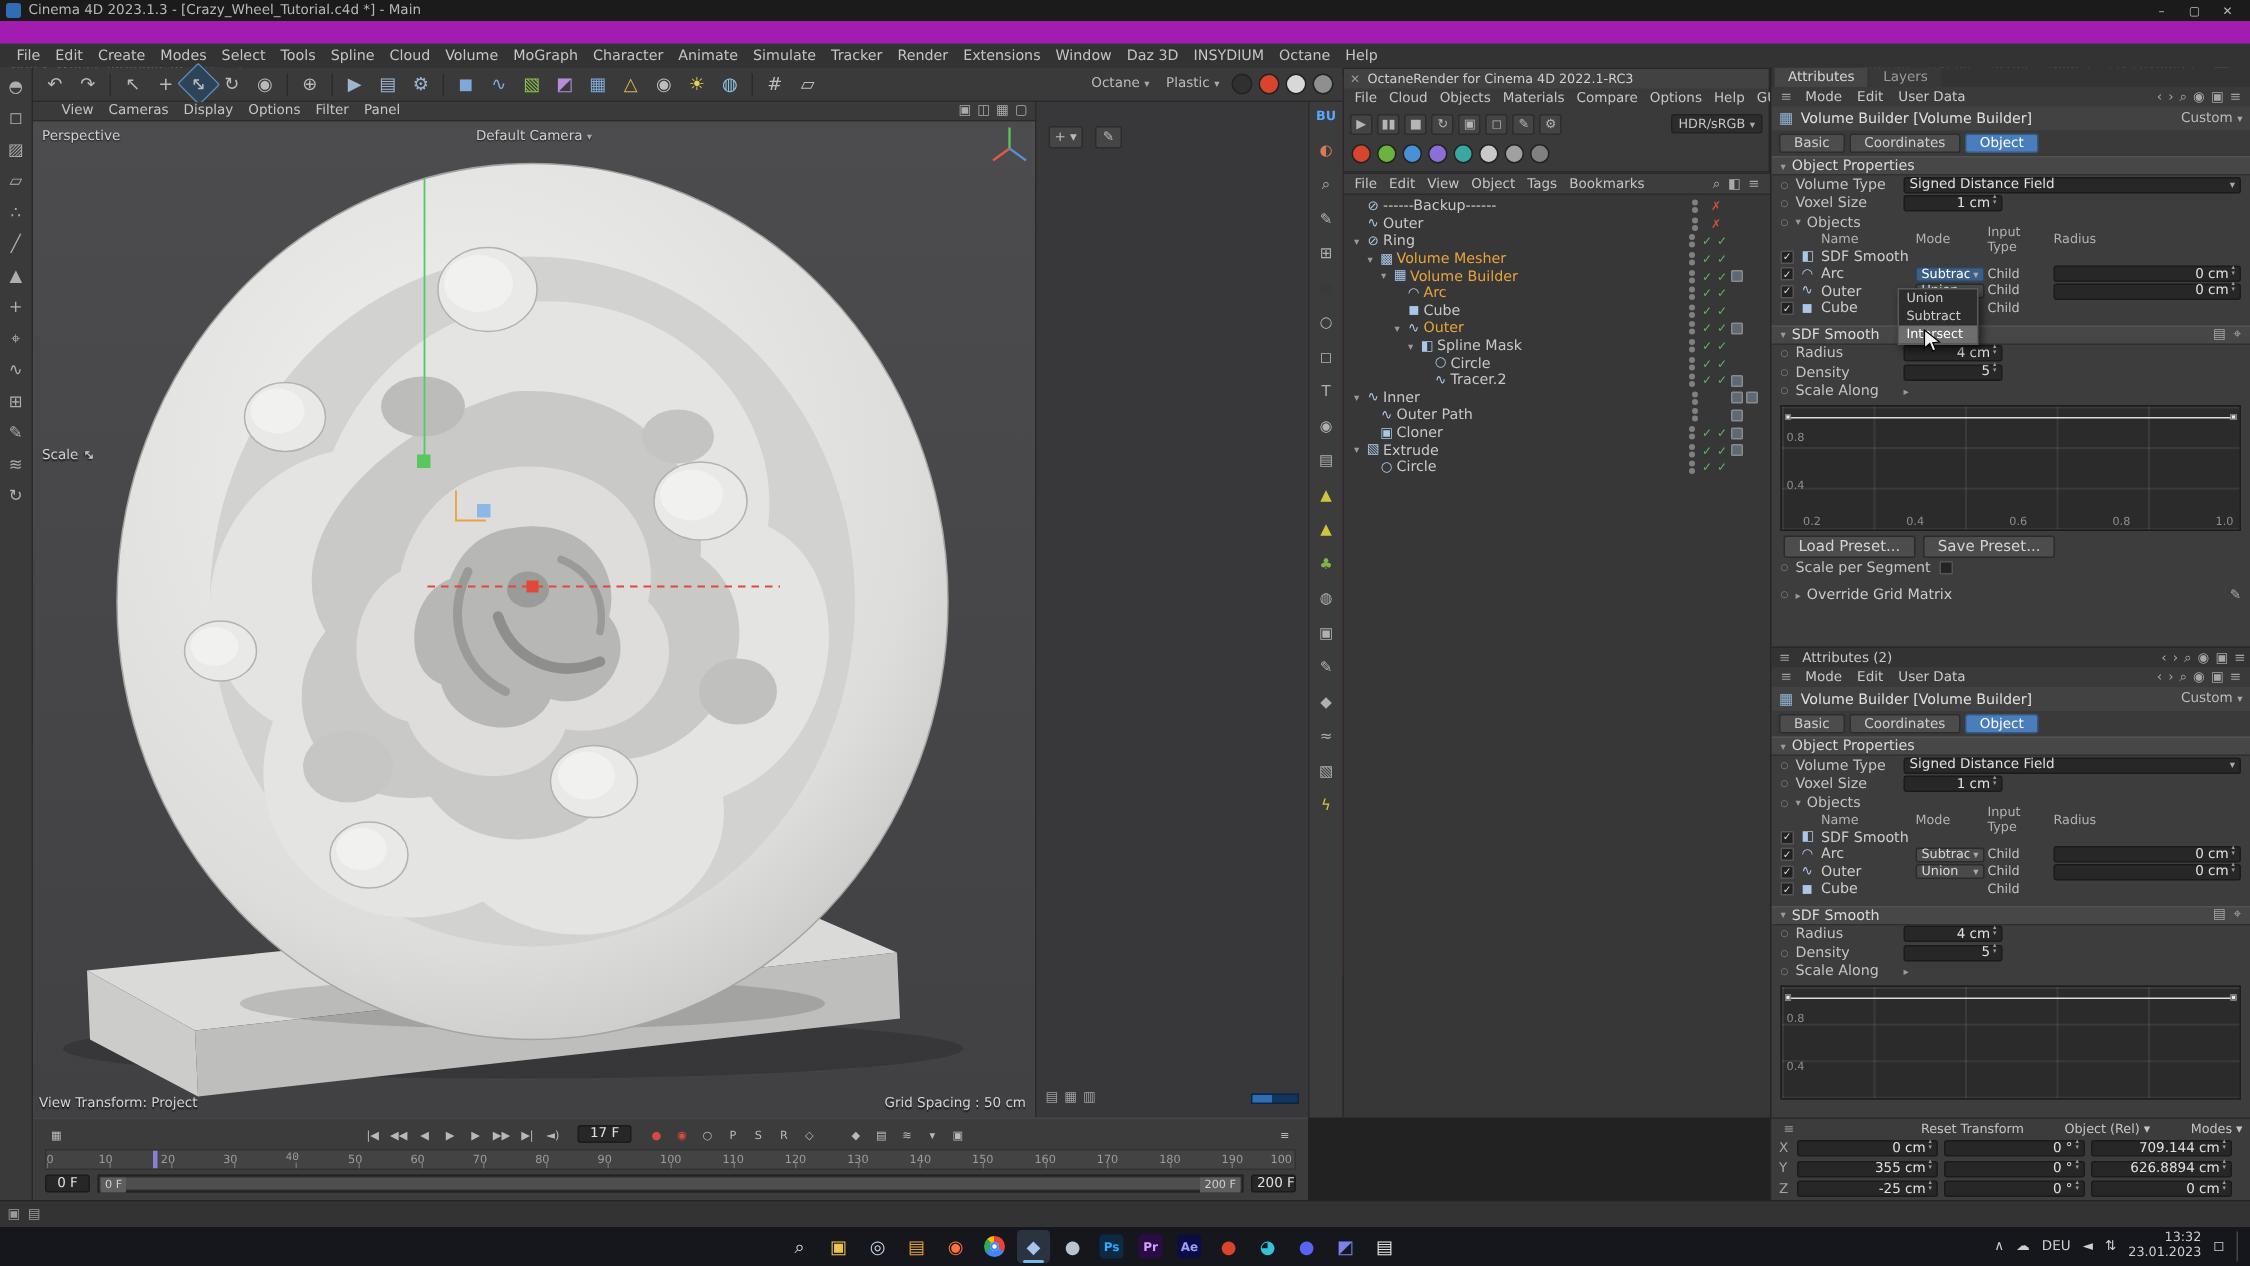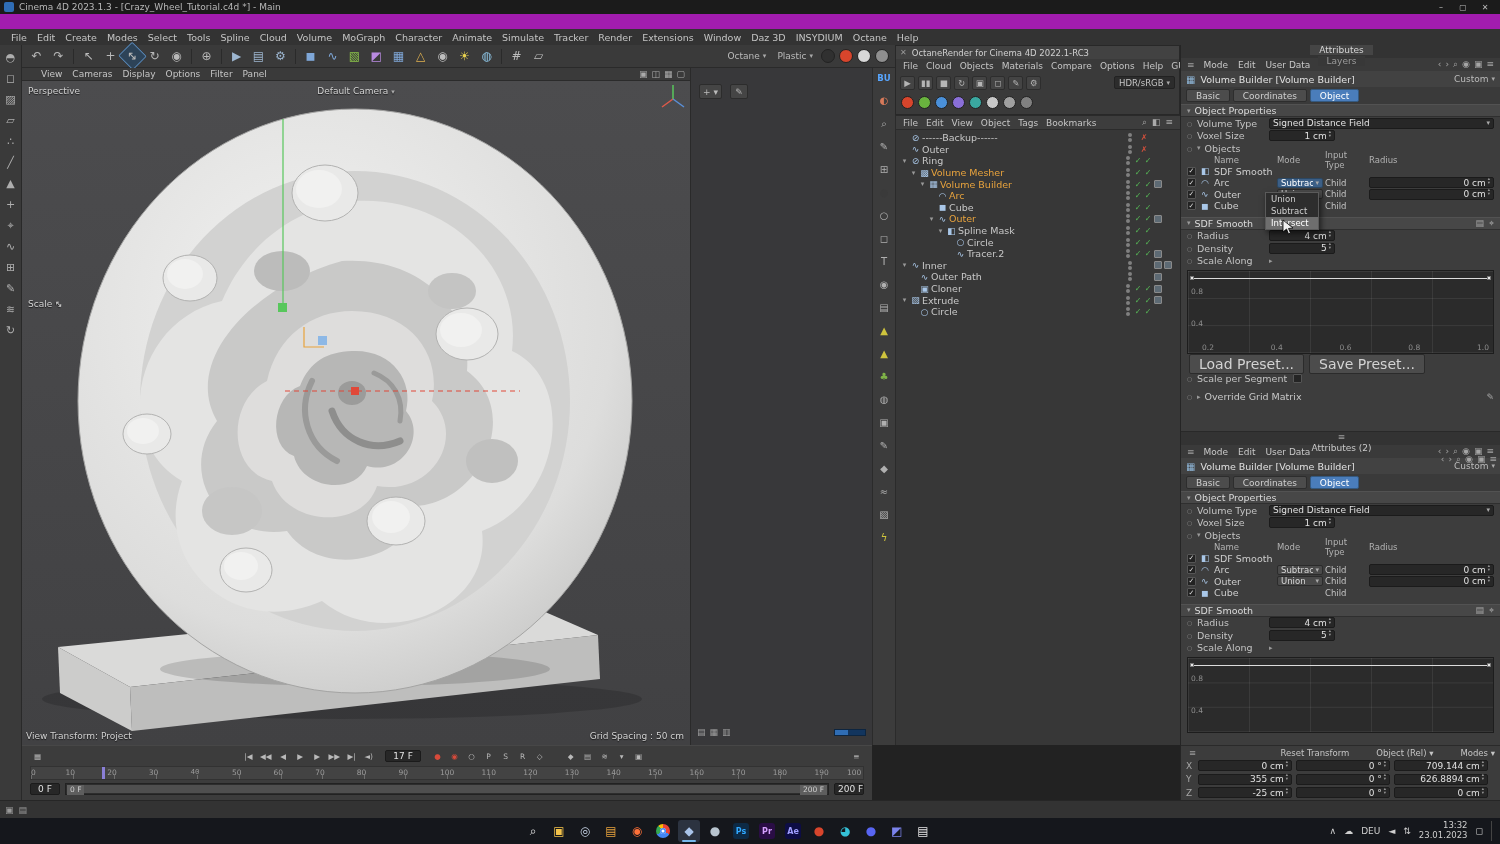--- a/index.html
+++ b/index.html
@@ -86,21 +86,21 @@
 .om-dots i{width:4px;height:4px;border-radius:50%;background:#808080;display:block;}
 .ck{color:#56b956;font-size:8px;width:8px;text-align:center;}
 .cx{color:#d4503c;font-size:8px;width:16px;text-align:center;}
 .om-tag{width:8px;height:8px;background:#5d6a74;border:1px solid #8a8a8a;border-radius:1px;display:inline-block;}
 
 
 #attr{left:1180px;top:45px;width:320px;height:755px;background:#3d3d3d;border-left:1px solid #252525;font-size:9.5px;}
 .attr-panel{overflow:hidden;position:relative;}
 #attr-p1{height:386px;}
 #attr-p2{height:314px;border-top:1px solid #292929;}
-.ap-tabs{height:13px;background:#333;display:flex;align-items:center;gap:1px;padding-left:2px;font-size:9px;flex-direction:column;}
+.ap-tabs{height:13px;background:#333;display:flex;align-items:center;gap:1px;padding-left:2px;font-size:9px;}
 .ap-tab{padding:0 9px;height:13px;display:flex;align-items:center;background:#454545;color:#d5d5d5;}
 .ap-tab.off{background:#383838;color:#9a9a9a;}
 .burger{color:#9f9f9f;padding:0 3px;}
 .ap-mode{height:13px;display:flex;align-items:center;gap:2px;padding:0 3px;background:#3a3a3a;font-size:9px;}
 .ap-mode .mm{padding:0 4px;}
 .mode-icons{margin-left:auto;display:flex;gap:4px;padding-right:3px;color:#a5a5a5;font-size:9px;}
 .ap-title{height:16px;display:flex;align-items:center;gap:5px;padding:0 5px;background:#424242;color:#e0e0e0;}
 .obj-ico{color:#8fb7d9;font-size:10px;}
 .lod{margin-left:auto;font-size:9px;color:#bbb;display:flex;gap:3px;align-items:center;}
 .ap-tabbtns{height:17px;display:flex;gap:3px;padding:2px 5px;background:#3a3a3a;}
@@ -139,21 +139,21 @@
 .graph{margin:3px 6px 2px 6px;height:84px;background:#2b2b2b;border:1px solid #1d1d1d;position:relative;
  background-image:linear-gradient(to right,rgba(255,255,255,.07) 1px,transparent 1px),linear-gradient(to bottom,rgba(255,255,255,.07) 1px,transparent 1px);
  background-size:20% 100%,100% 33%;}
 .g2{height:76px;}
 .gline{position:absolute;left:3px;right:3px;top:7px;height:1px;background:#dcdcdc;}
 .gh{position:absolute;top:-2px;width:4px;height:4px;background:#e8e8e8;border:1px solid #777;}
 .gh.l{left:-1px;} .gh.r{right:-1px;}
 .gy{position:absolute;left:3px;font-size:7.5px;color:#8d8d8d;}
 .gx-row{position:absolute;left:14px;right:4px;bottom:1px;display:flex;justify-content:space-between;font-size:7.5px;color:#8d8d8d;}
 .btnrow{height:16px;display:flex;gap:5px;align-items:center;padding:0 8px;}
-.btn{background:#4c4c4c;border:1px solid #2b2b2b;border-radius:2px;padding:1px 9px;font-size:14px;color:#d3d3d3;}
+.btn{background:#4c4c4c;border:1px solid #2b2b2b;border-radius:2px;padding:1px 9px;font-size:10px;color:#d3d3d3;}
 .cbox{width:9px;height:9px;background:#242424;border:1px solid #555;border-radius:1px;}
 .rowend{margin-left:auto;color:#a8a8a8;font-size:9px;}
 #mode-popup{position:absolute;left:84px;top:147px;width:54px;background:#2d2d2d;border:1px solid #5a5a5a;box-shadow:2px 3px 6px rgba(0,0,0,.6);z-index:8;}
 .popup-item{height:12px;display:flex;align-items:center;padding:0 5px;font-size:8.5px;color:#cfcfcf;}
 .popup-item.hl{background:#6e6e6e;color:#fff;}
 #fake-cursor{position:absolute;left:101px;top:174px;z-index:9;}
 
 
 #coords{height:55px;background:#3c3c3c;border-top:1px solid #2a2a2a;}
 .coord-head{height:13px;display:flex;align-items:center;gap:6px;padding:0 5px;font-size:8.5px;}

